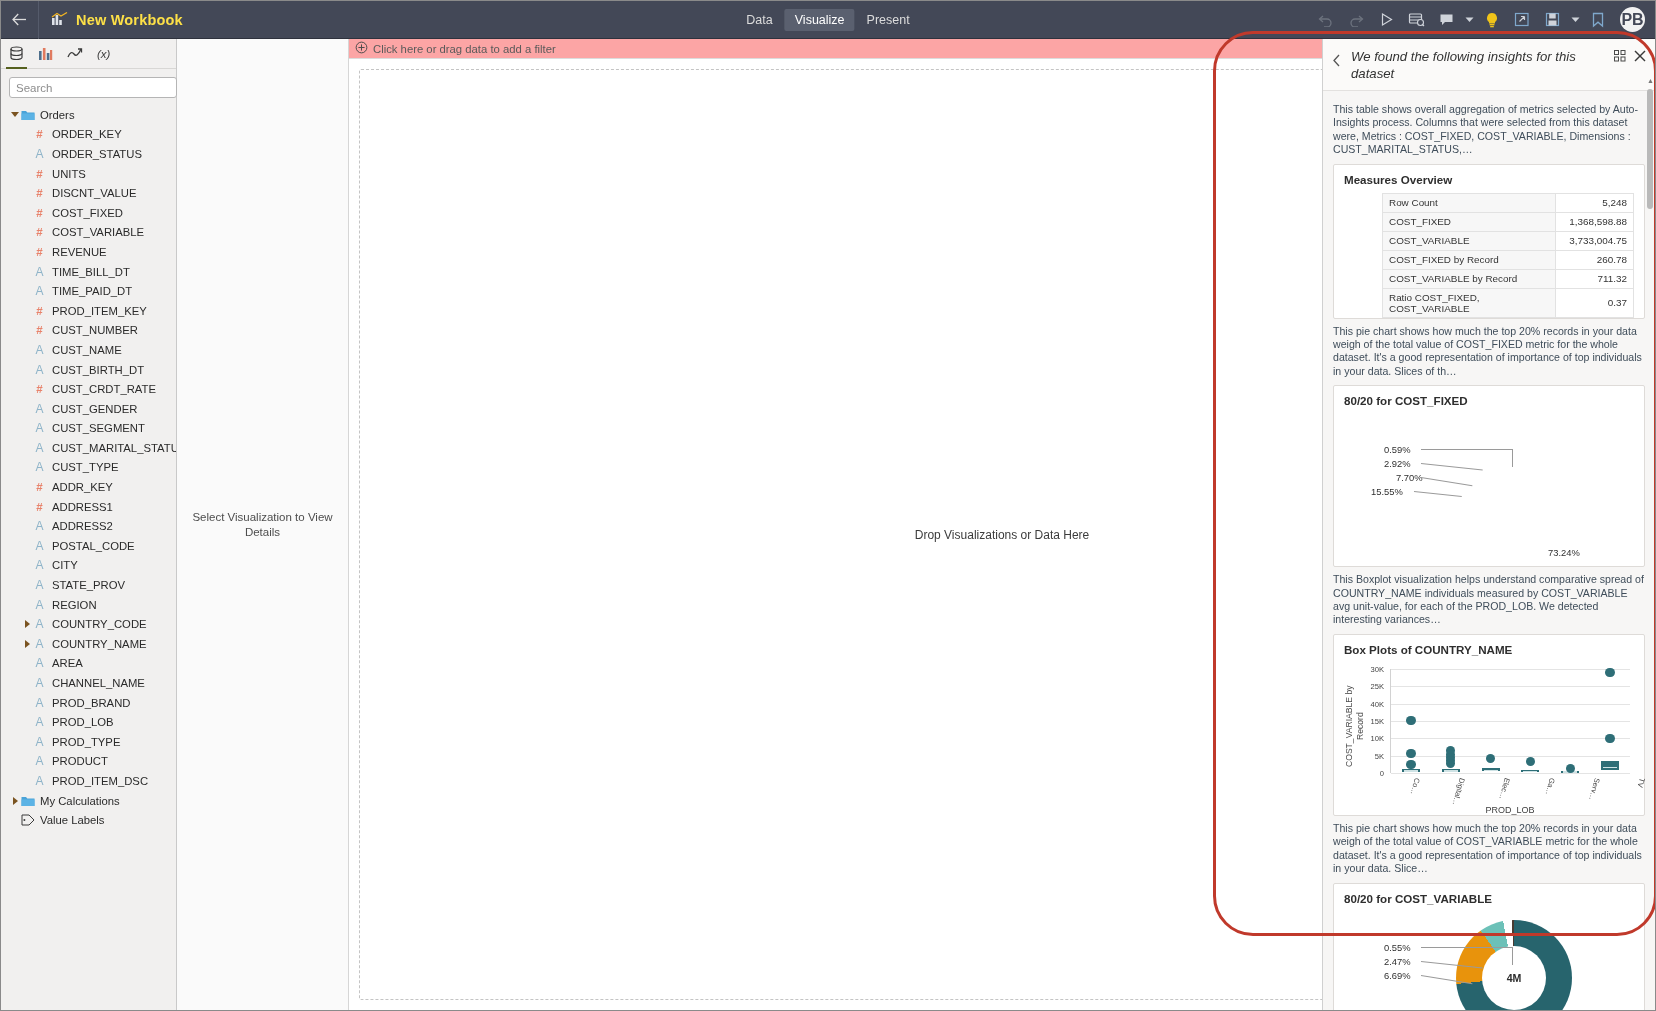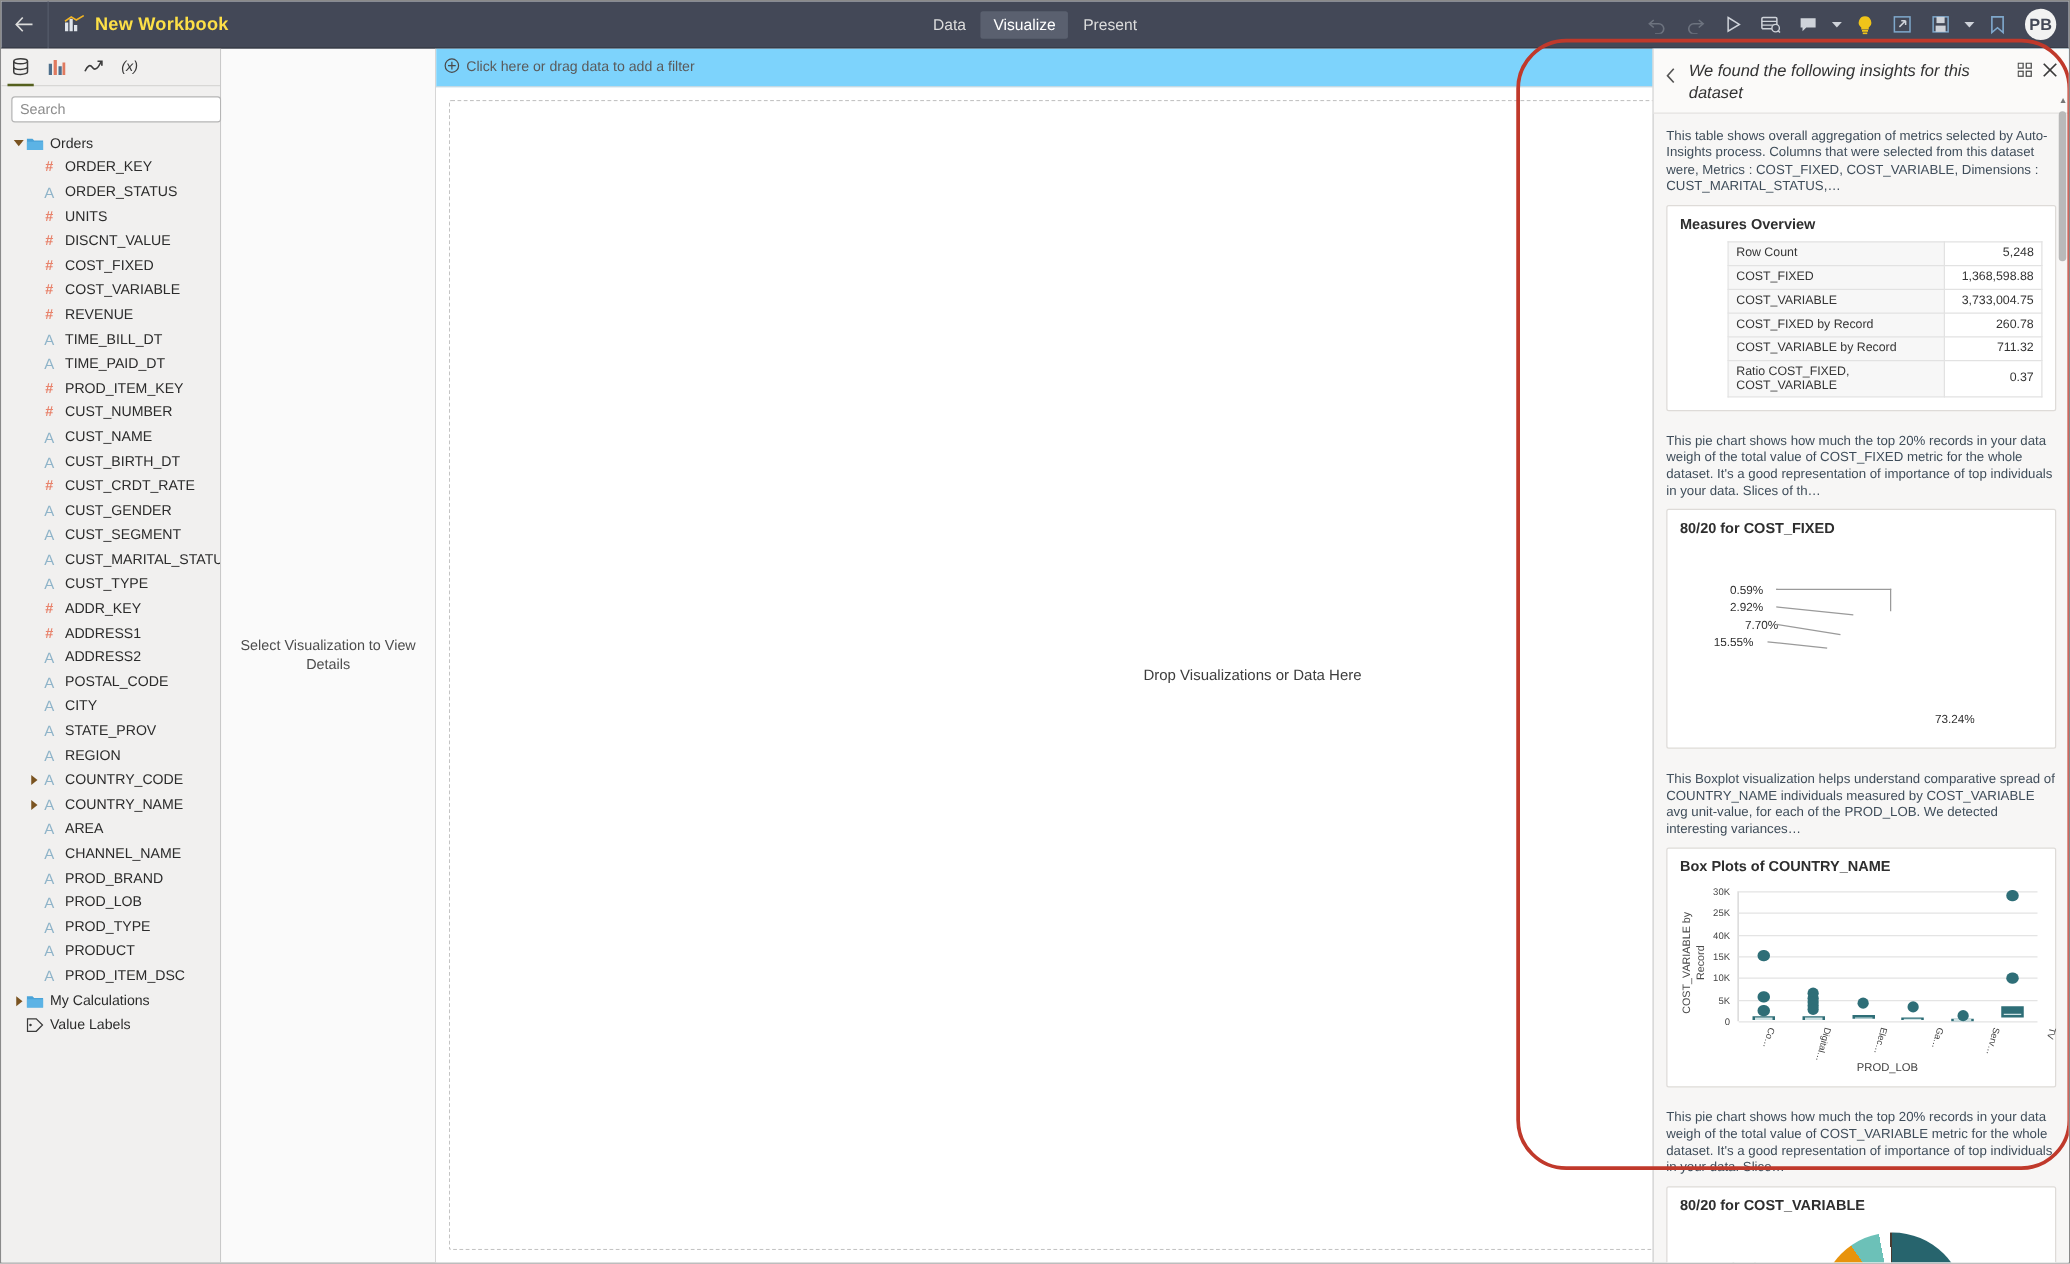--- a/index.html
+++ b/index.html
@@ -55,21 +55,21 @@
   }
   .ta {
     width: 28px; height: 28px; display: flex; align-items: center;
     justify-content: center; cursor: pointer; color: #c8ccd4;
   }
   .ta.dim { color: #6d737f; cursor: default; }
   .ta.small { width: 14px; }
   .avatar {
     width: 25px; height: 25px; border-radius: 50%;
     background: #f2f2f2; color: #434857;
-    font-size: 13px; display: flex; align-items: center;
+    font-size: 16px; display: flex; align-items: center;
     justify-content: center; margin-left: 6px; cursor: pointer;
     font-weight: bold;
   }
 
   
   .leftpanel {
     position: absolute; top: 38px; left: 0; width: 176px; bottom: 0;
     background: #f1f0ef; border-right: 1px solid #c9c9c9;
     display: flex; flex-direction: column;
   }
@@ -126,23 +126,23 @@
     font-size: 11.5px; color: #4d4d4d; text-align: center;
     line-height: 15px; padding: 0 14px;
   }
 
   
   .canvaswrap {
     position: absolute; top: 38px; left: 348px; right: 0; bottom: 0;
     background: #fff; display: flex; flex-direction: column;
   }
   .filterbar {
-    height: 31px; border-bottom: 1px solid #dcdcdc;
+    height: 20px; border-bottom: 1px solid #dcdcdc;
     display: flex; align-items: center; padding-left: 6px;
-    font-size: 11.3px; color: #5a5a5a; background: #7dd3fc;
+    font-size: 11.3px; color: #5a5a5a; background: #fca5a5;
   }
   .filterbar .add-circle { margin-right: 2px; }
   .canvas-area { flex: 1; padding: 10px; background: #fff; }
   .dropzone {
     width: 100%; height: 100%;
     border: 1px dashed #c4c4c4; border-radius: 2px;
     display: flex; align-items: center; justify-content: center;
     font-size: 12px; color: #3c3c3c;
   }
 
@@ -174,21 +174,21 @@
   .ins-body {
     flex: 1; overflow: hidden; padding: 6px 10px 0 10px;
     position: relative;
   }
   .ins-para {
     font-size: 10.6px; line-height: 13.4px; color: #3f4d5a;
     margin: 6px 0 7px 0;
   }
   .ins-card {
     background: #fff; border: 1px solid #dedbd8; border-radius: 2px;
-    padding: 8px 10px 10px 10px; margin-bottom: 18px;
+    padding: 8px 10px 0 10px; margin-bottom: 6px;
   }
   .ins-card-title {
     font-size: 11.6px; font-weight: bold; color: #2e2e2e;
     margin-bottom: 7px;
   }
 
   
   .mtable { width: 100%; border-collapse: collapse; font-size: 9.9px;
             color: #343434; margin-left: 38px; width: calc(100% - 38px); }
   .mtable td {

